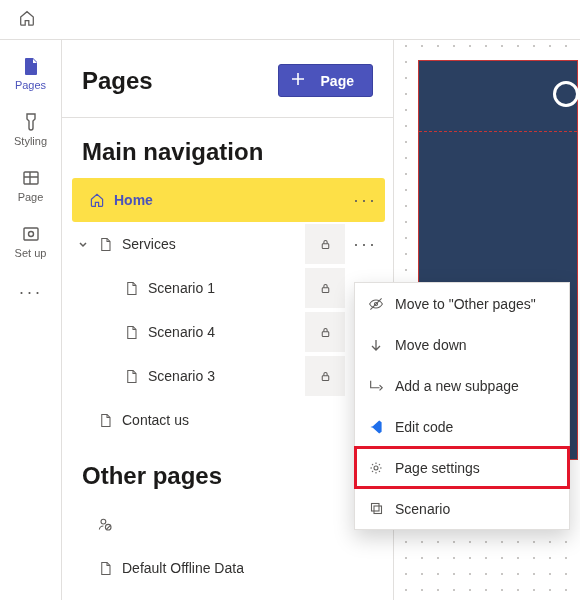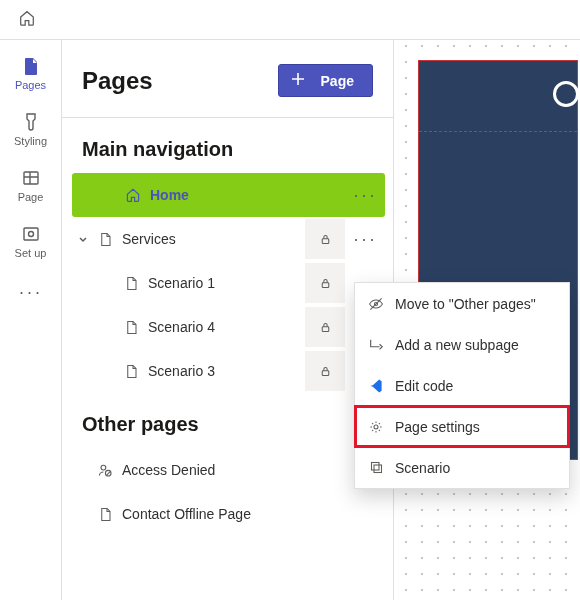--- a/index.html
+++ b/index.html
@@ -76,34 +76,34 @@
     border-radius: 3px;
     padding: 7px 18px 7px 12px;
     font-size: 14px;
     font-weight: 600;
     display: flex;
     align-items: center;
     gap: 16px;
     cursor: pointer;
   }
   .section-heading {
-    font-size: 20px;
+    font-size: 24px;
     font-weight: 700;
     padding: 20px 20px 12px 20px;
     color: #1b1a19;
   }
   .tree { padding: 0 8px 0 10px; }
   .tree-row {
     display: flex;
     align-items: center;
     height: 44px;
     border-radius: 3px;
     position: relative;
   }
-  .tree-row.active { background: #84cc16; padding-left: 36px; }
+  .tree-row.active { background: #fde047; }
   .tree-row .ind { flex: 0 0 auto; }
   .tree-row .icon-slot { width: 22px; display:flex; justify-content:center; color:#605e5c; }
   .tree-row .label { flex: 1; padding-left: 6px; }
   .tree-row.active .label { color: #4b53bc; font-weight: 600; }
   .lock-slot, .menu-slot {
     width: 40px; height: 40px;
     display:flex; align-items:center; justify-content:center;
     color:#605e5c;
   }
   .menu-slot { font-size: 18px; letter-spacing: 2px; }
@@ -301,46 +301,55 @@
         <span class="label">Scenario 3</span>
         <span class="lock-slot" style="background:#f3f2f1">
           <svg width="13" height="13" viewBox="0 0 16 16" fill="none" stroke="#605e5c" stroke-width="1.3">
               <rect x="4" y="7" width="8" height="6" rx="1"></rect>
               <path d="M6 7V5a2 2 0 1 1 4 0v2"></path>
             </svg>
         </span>
         <span class="menu-slot" style="visibility:hidden">···</span>
       </div>
 
+      <div class="tree-row">
+        <span class="ind" style="width:22px"></span>
+        <span class="icon-slot">
+          <svg width="15" height="15" viewBox="0 0 20 20" fill="none" stroke="#605e5c" stroke-width="1.4">
+              <path d="M5 2h7l4 4v12H5V2z"></path>
+              <path d="M12 2v4h4"></path>
+            </svg>
+        </span>
+        <span class="label">Contact us</span>
+      </div>
     </div>
 
     <div class="section-heading">Other pages</div>
 
     <div class="tree">
       <div class="tree-row">
         <span class="ind" style="width:22px"></span>
         <span class="icon-slot">
           <svg width="16" height="16" viewBox="0 0 20 20" fill="none" stroke="#605e5c" stroke-width="1.4">
               <circle cx="8" cy="7" r="3"></circle>
               <path d="M3 17c0-2.5 2-4.5 5-4.5"></path>
               <circle cx="14" cy="14" r="3.5"></circle>
               <path d="M12 16.5l4.5-4.5"></path>
             </svg>
         </span>
-        <span class="label">Access Denied</span>
       </div>
       <div class="tree-row">
         <span class="ind" style="width:22px"></span>
         <span class="icon-slot">
           <svg width="15" height="15" viewBox="0 0 20 20" fill="none" stroke="#605e5c" stroke-width="1.4">
               <path d="M5 2h7l4 4v12H5V2z"></path>
               <path d="M12 2v4h4"></path>
             </svg>
         </span>
-        <span class="label">Contact Offline Page</span>
+        <span class="label">Default Offline Data</span>
       </div>
     </div>
   </div>
 
   <div class="canvas">
     <div class="canvas-frame">
       <div class="canvas-circle"></div>
     </div>
   </div>
 
@@ -352,20 +361,28 @@
       <svg width="16" height="16" viewBox="0 0 20 20" fill="none" stroke="#605e5c" stroke-width="1.3">
           <path d="M2 10s3-5 8-5 8 5 8 5-3 5-8 5-8-5-8-5z"></path>
           <circle cx="10" cy="10" r="2"></circle>
           <path d="M3 17L17 3"></path>
         </svg>
     </span>
     <span>Move to "Other pages"</span>
   </div>
   <div class="ctx-item">
     <span class="ci">
+      <svg width="14" height="14" viewBox="0 0 14 14" fill="none" stroke="#605e5c" stroke-width="1.3">
+          <path d="M7 2v10M3 8l4 4 4-4"></path>
+        </svg>
+    </span>
+    <span>Move down</span>
+  </div>
+  <div class="ctx-item">
+    <span class="ci">
       <svg width="16" height="16" viewBox="0 0 18 18" fill="none" stroke="#605e5c" stroke-width="1.3">
           <path d="M3 3v8h10M13 8l3 3-3 3"></path>
         </svg>
     </span>
     <span>Add a new subpage</span>
   </div>
   <div class="ctx-item edit">
     <span class="ci">
       <svg width="16" height="16" viewBox="0 0 20 20" fill="#1f6feb">
           <path d="M14 2l3 2v12l-3 2-8-7V9l8-7zM6 9l-3 1 3 1V9z"></path>

